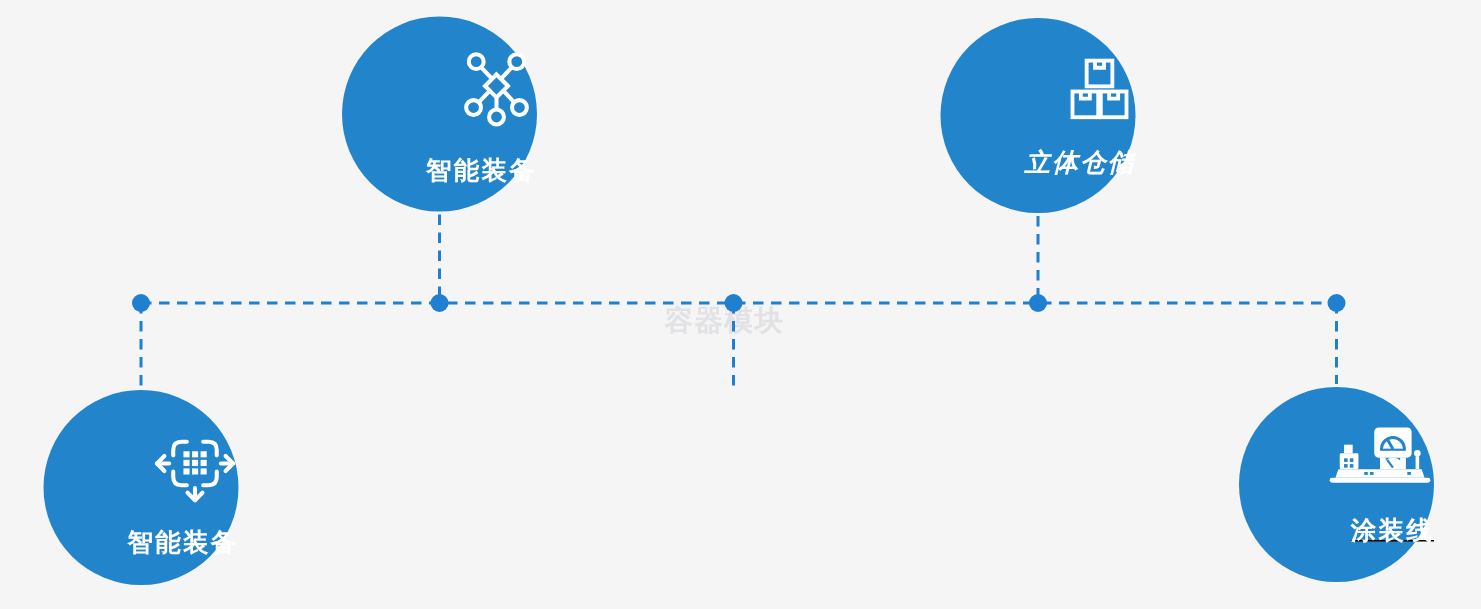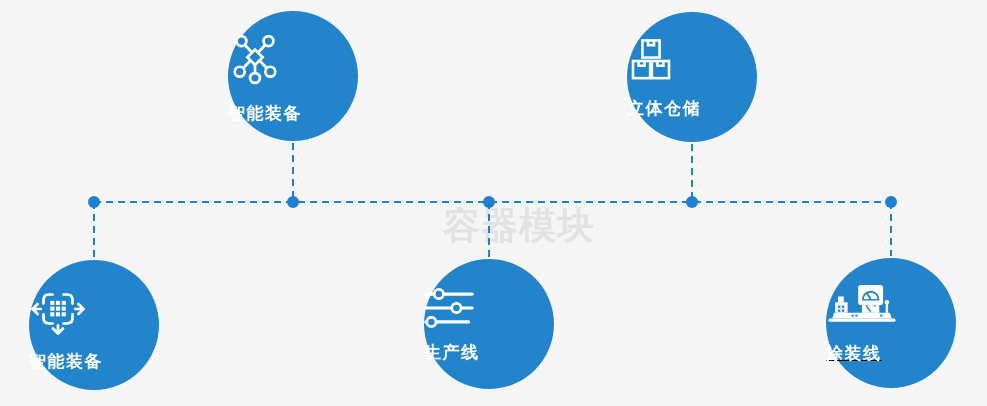--- a/index.html
+++ b/index.html
@@ -7,42 +7,42 @@
     width:987px;height:406px;
     background:#f5f5f6;
     font-family:"Liberation Sans","DejaVu Sans",sans-serif;
     position:relative;overflow:hidden;
   }
   .stage{position:absolute;inset:0;width:987px;height:406px;}
 
   
   .watermark{
     position:absolute;left:443px;top:201px;
-    font-size:37px;font-weight:bold;letter-spacing:1px;
+    font-size:19px;font-weight:bold;letter-spacing:1px;
     color:#e2e2e4;z-index:0;user-select:none;white-space:nowrap;
   }
 
   
   .connectors{position:absolute;left:0;top:0;z-index:1;}
 
   
   .node{
     position:absolute;width:130px;height:130px;border-radius:50%;
     background:#2284cb;z-index:2;
-    display:flex;flex-direction:column;align-items:flex-start;justify-content:center;
+    display:flex;flex-direction:column;align-items:flex-end;justify-content:center;
     gap:15px;
   }
   .node-label{
     color:#ffffff;font-size:17px;font-weight:bold;letter-spacing:1.5px;
     line-height:1;white-space:nowrap;
   }
   .node-icon{display:block;}
 
   .node-1{left:228px;top:11px;}   
-  .node-2{left:627px;top:12px;}   
+  .node-2{left:627px;top:12px;font-style:italic;}   
   .node-3{left:29px;top:260px;}   
   .node-4{left:424px;top:259px;}  
   .node-5{left:826px;top:258px;text-decoration:underline;}  
 </style>
 </head>
 <body>
 
 <div class="stage">
 
   <div class="watermark">容器模块</div>
@@ -118,33 +118,20 @@
         <rect x="29.8" y="29.3" width="4.5" height="4.5"></rect>
         <rect x="36.1" y="29.3" width="4.5" height="4.5"></rect>
         <rect x="23.5" y="35.6" width="4.5" height="4.5"></rect>
         <rect x="29.8" y="35.6" width="4.5" height="4.5"></rect>
         <rect x="36.1" y="35.6" width="4.5" height="4.5"></rect>
       </g>
     </svg>
     <div class="node-label">智能装备</div>
   </div>
 
-  <div class="node node-4">
-    <svg class="node-icon" width="50" height="42" viewBox="0 0 54 42">
-      <g stroke="#ffffff" stroke-width="3.5" fill="none" stroke-linecap="round">
-        <path d="M2,6 H52"></path>
-        <circle cx="16" cy="6" r="5" fill="#2284cb" stroke-width="3"></circle>
-        <path d="M2,21 H52"></path>
-        <circle cx="35" cy="21" r="5" fill="#2284cb" stroke-width="3"></circle>
-        <path d="M2,36 H48"></path>
-        <circle cx="8" cy="36" r="5" fill="#2284cb" stroke-width="3"></circle>
-      </g>
-    </svg>
-    <div class="node-label">生产线</div>
-  </div>
 
   <div class="node node-5">
     <svg class="node-icon" width="72" height="46" viewBox="0 0 74 48">
 
       <rect x="33" y="1" width="26" height="21" rx="3" fill="#ffffff"></rect>
       <path d="M38,16 A8,8 0 0 1 54,16" fill="none" stroke="#2284cb" stroke-width="2"></path>
       <path d="M46,16 L42,9" stroke="#2284cb" stroke-width="2"></path>
       <path d="M37,16.5 H55" stroke="#2284cb" stroke-width="1.5"></path>
       <rect x="37" y="22" width="4" height="8" fill="#ffffff"></rect>
       <rect x="51" y="22" width="4" height="8" fill="#ffffff"></rect>

